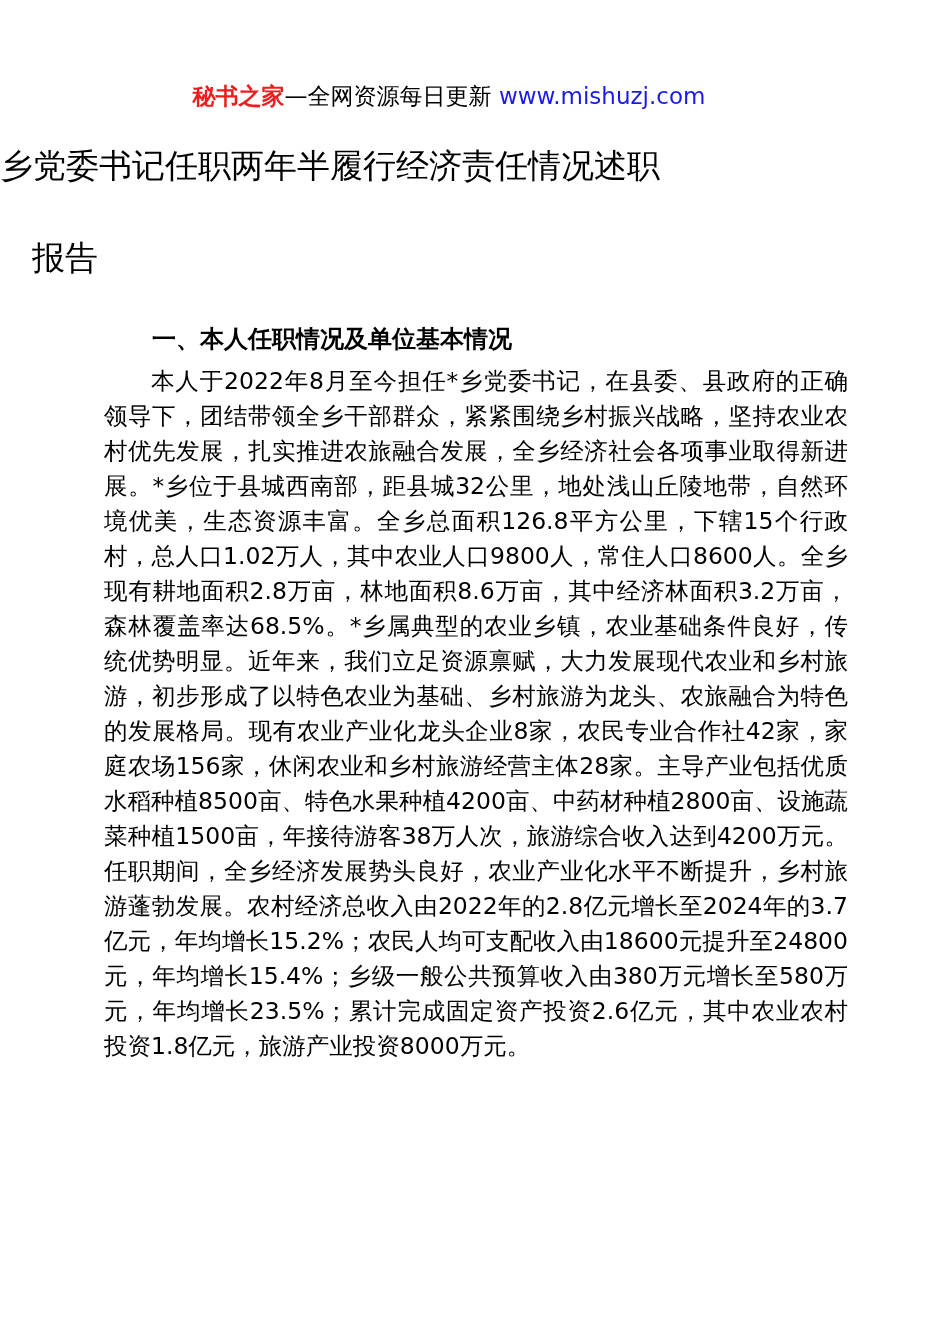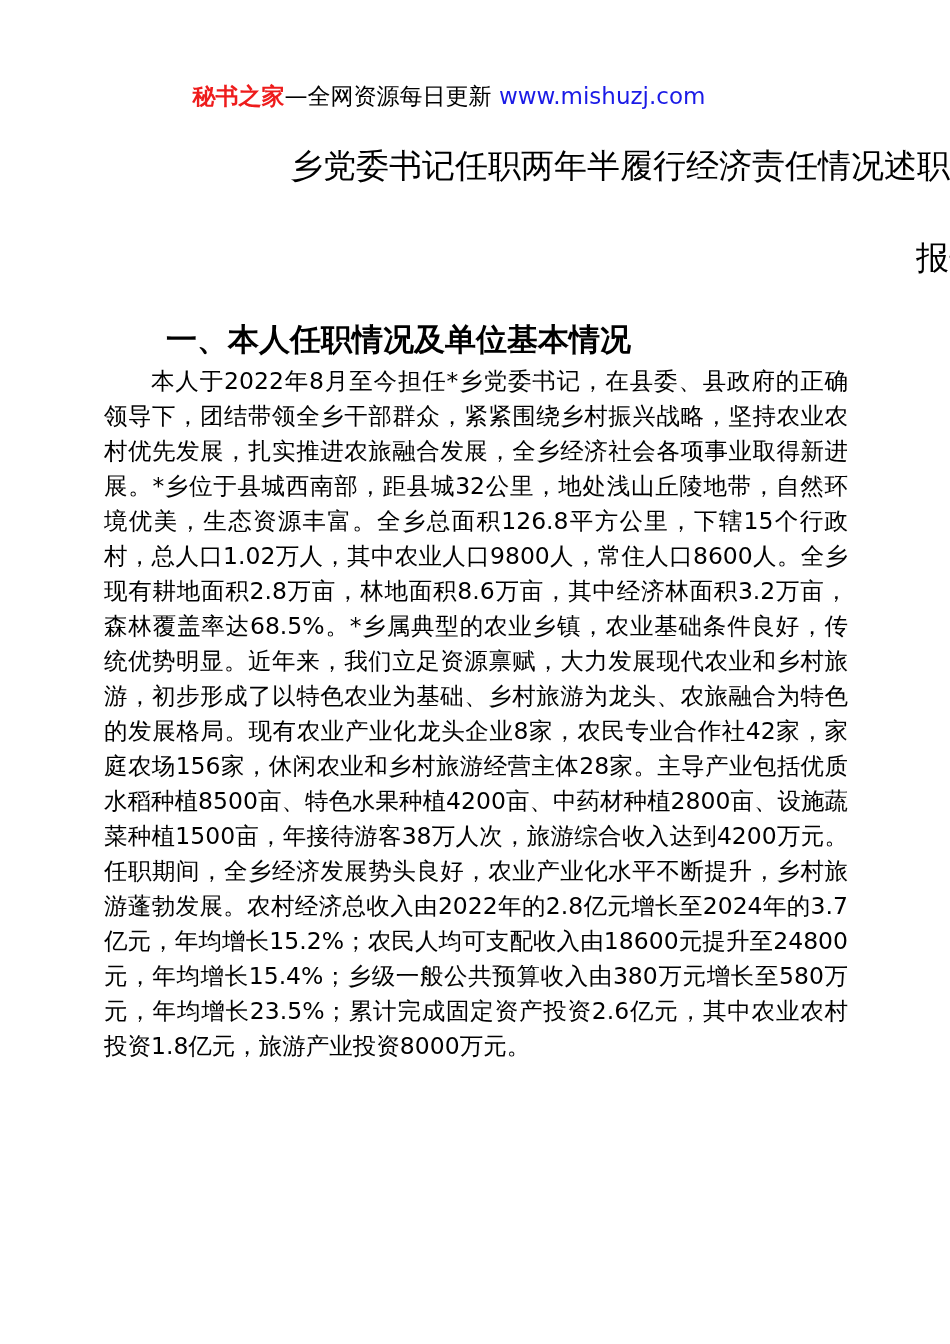--- a/index.html
+++ b/index.html
@@ -3,28 +3,28 @@
 <meta charset="utf-8">
 <style>
   html, body { margin: 0; padding: 0; background: #ffffff; }
   body { width: 950px; height: 1344px; position: relative; overflow: hidden;
          font-family: "DejaVu Sans", "Liberation Sans", sans-serif; color: #000; }
   .header { position: absolute; top: 80px; left: 0; width: 898px; text-align: center;
             font-size: 23px; line-height: 32px; white-space: nowrap; }
   .header .brand { color: #ee1c1c; font-weight: bold; }
   .header .tagline { color: #000; }
   .header .url { color: #1a1ae6; }
-  .title { position: absolute; left: 0; width: 950px; text-align: right;
+  .title { position: absolute; left: 0; width: 950px; text-align: left;
            font-size: 33px; line-height: 40px; white-space: nowrap; }
   .title.l1 { top: 146px; }
   .title.l2 { top: 238px; margin-left: 32px; }
   .content { position: absolute; top: 314px; left: 104px; width: 744px;
              font-size: 23.5px; line-height: 35px; }
   .content p { margin: 0; text-indent: 2em; text-align: justify; }
-  .content h2 { margin: 8px 0 7px 0; text-indent: 2em; font-size: 31px;
+  .content h2 { margin: 8px 0 7px 0; text-indent: 2em; font-size: 24px;
                 line-height: 35px; font-weight: bold; }
 </style>
 </head>
 <body>
 
 <div class="header">
   <span class="brand">秘书之家</span><span class="tagline">—全网资源每日更新</span>
   <span class="url">www.mishuzj.com</span>
 </div>
 

